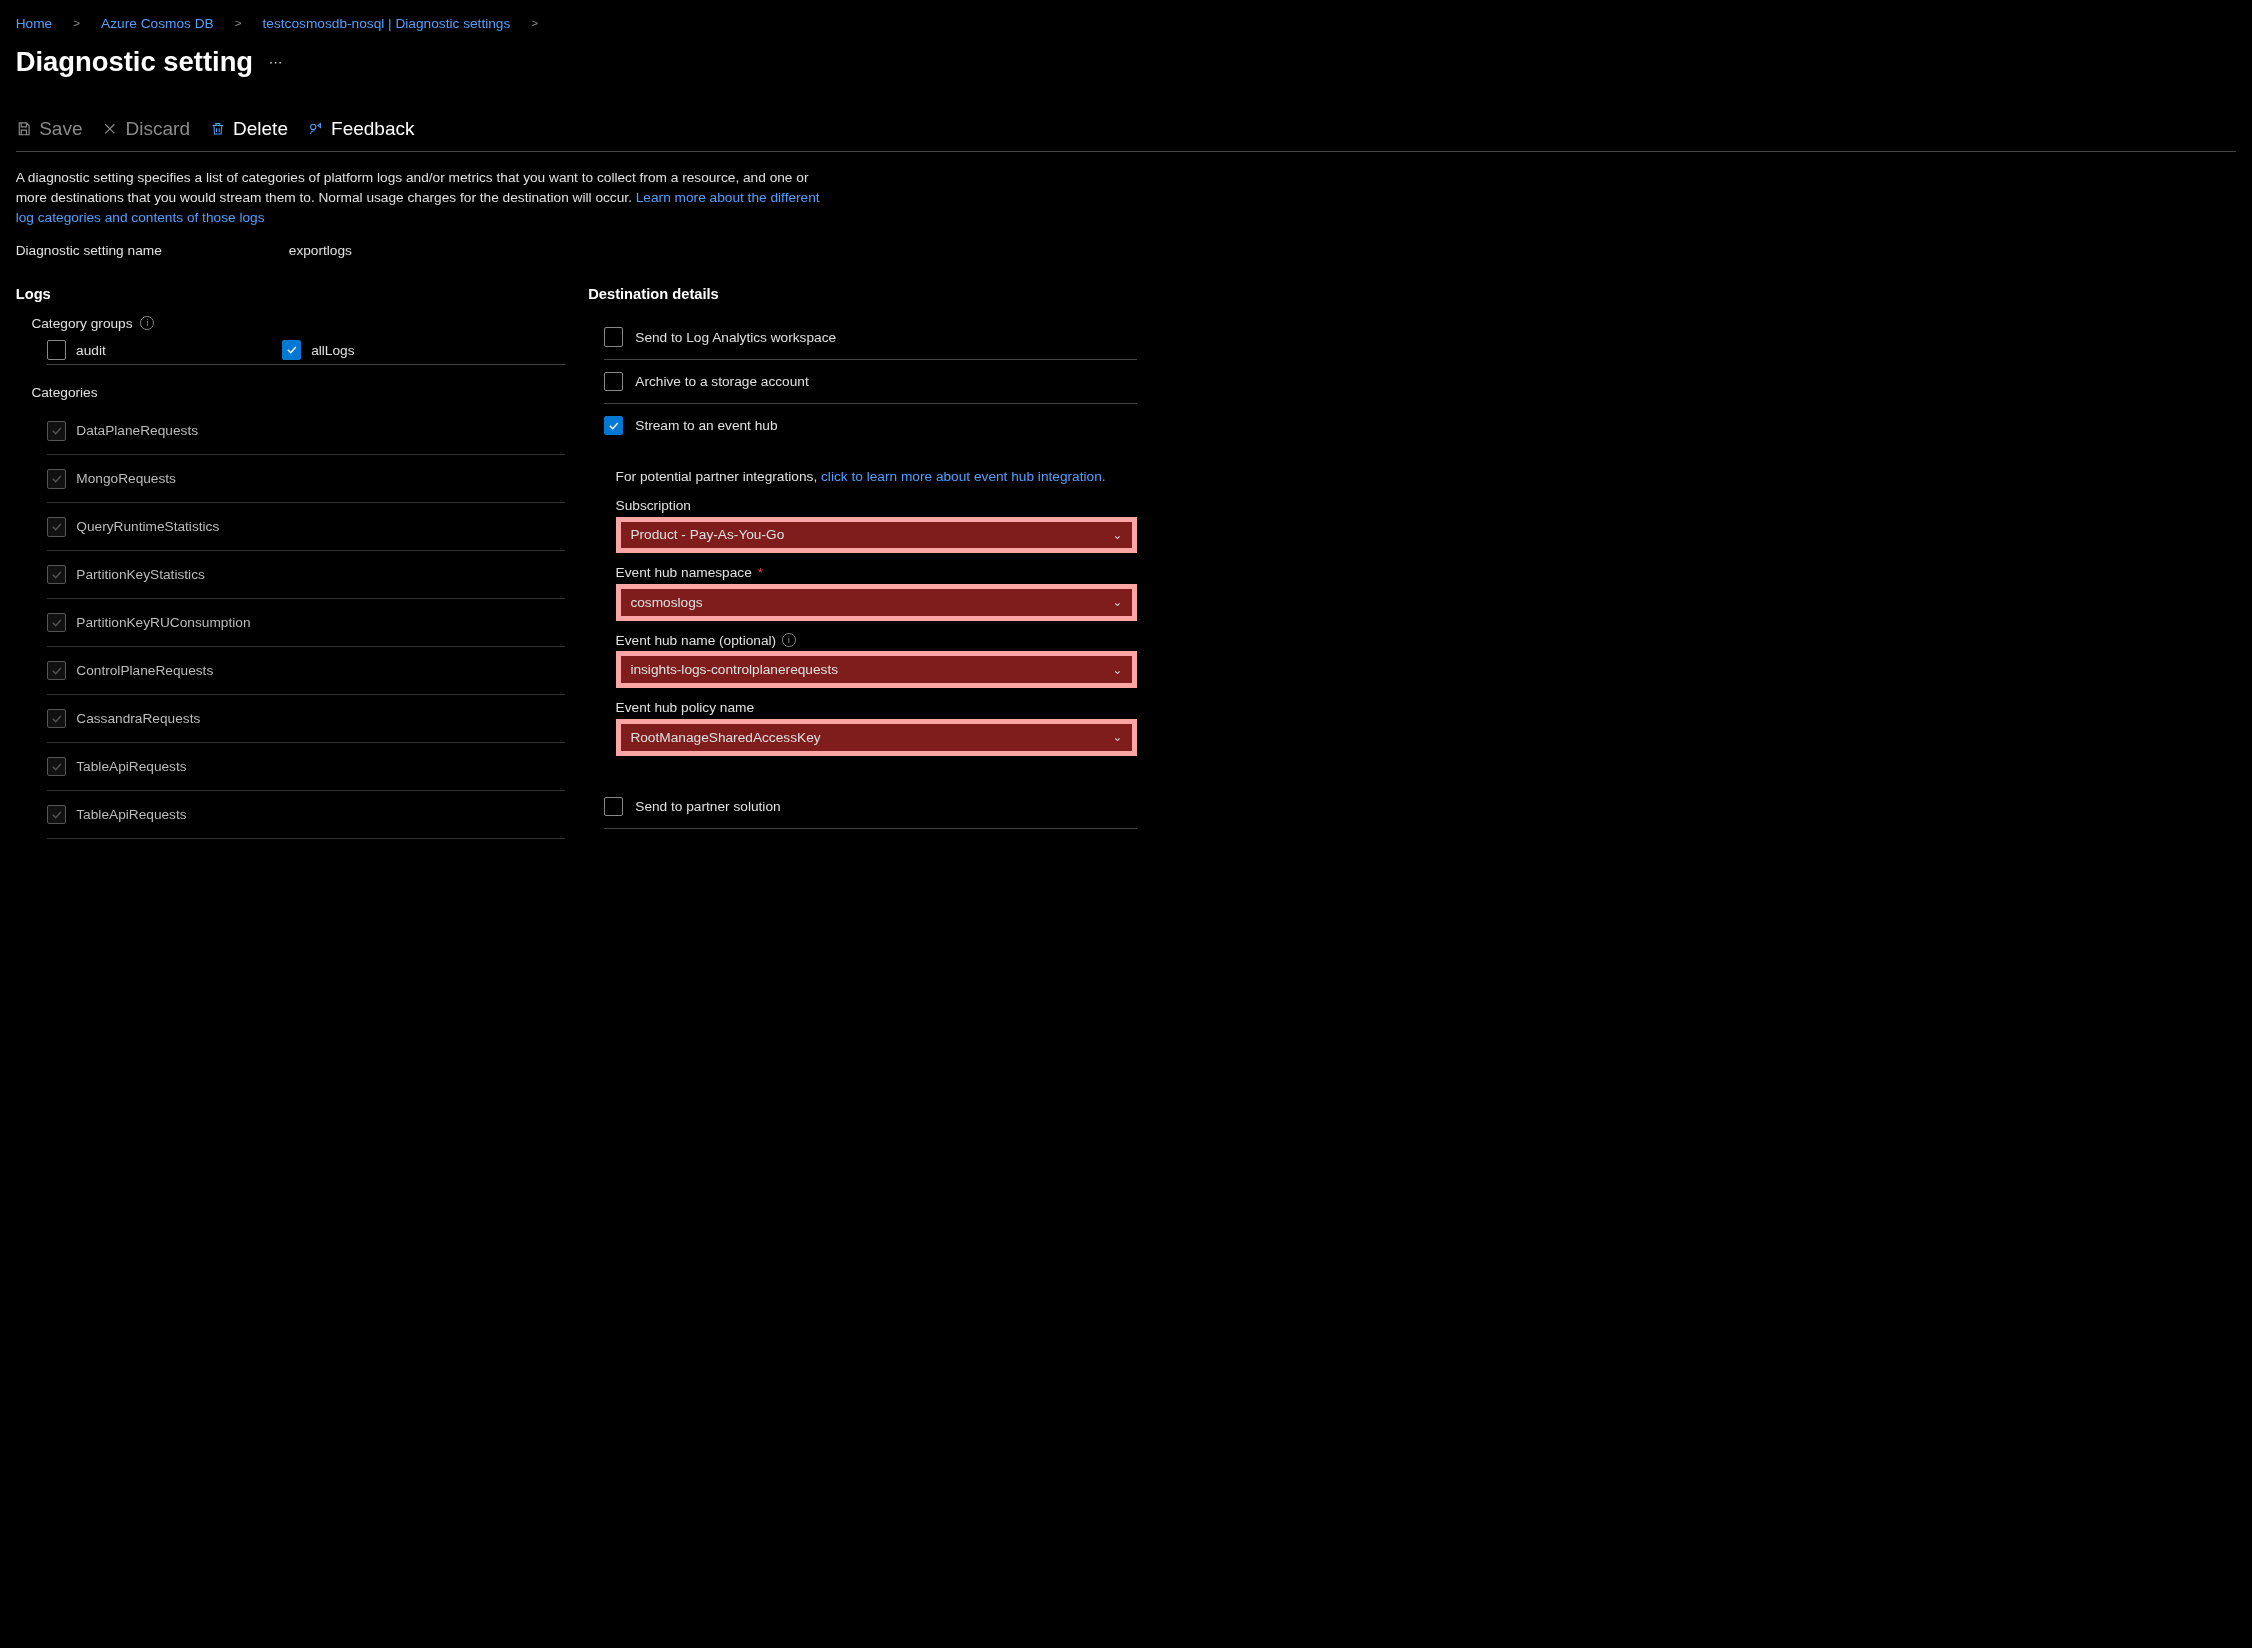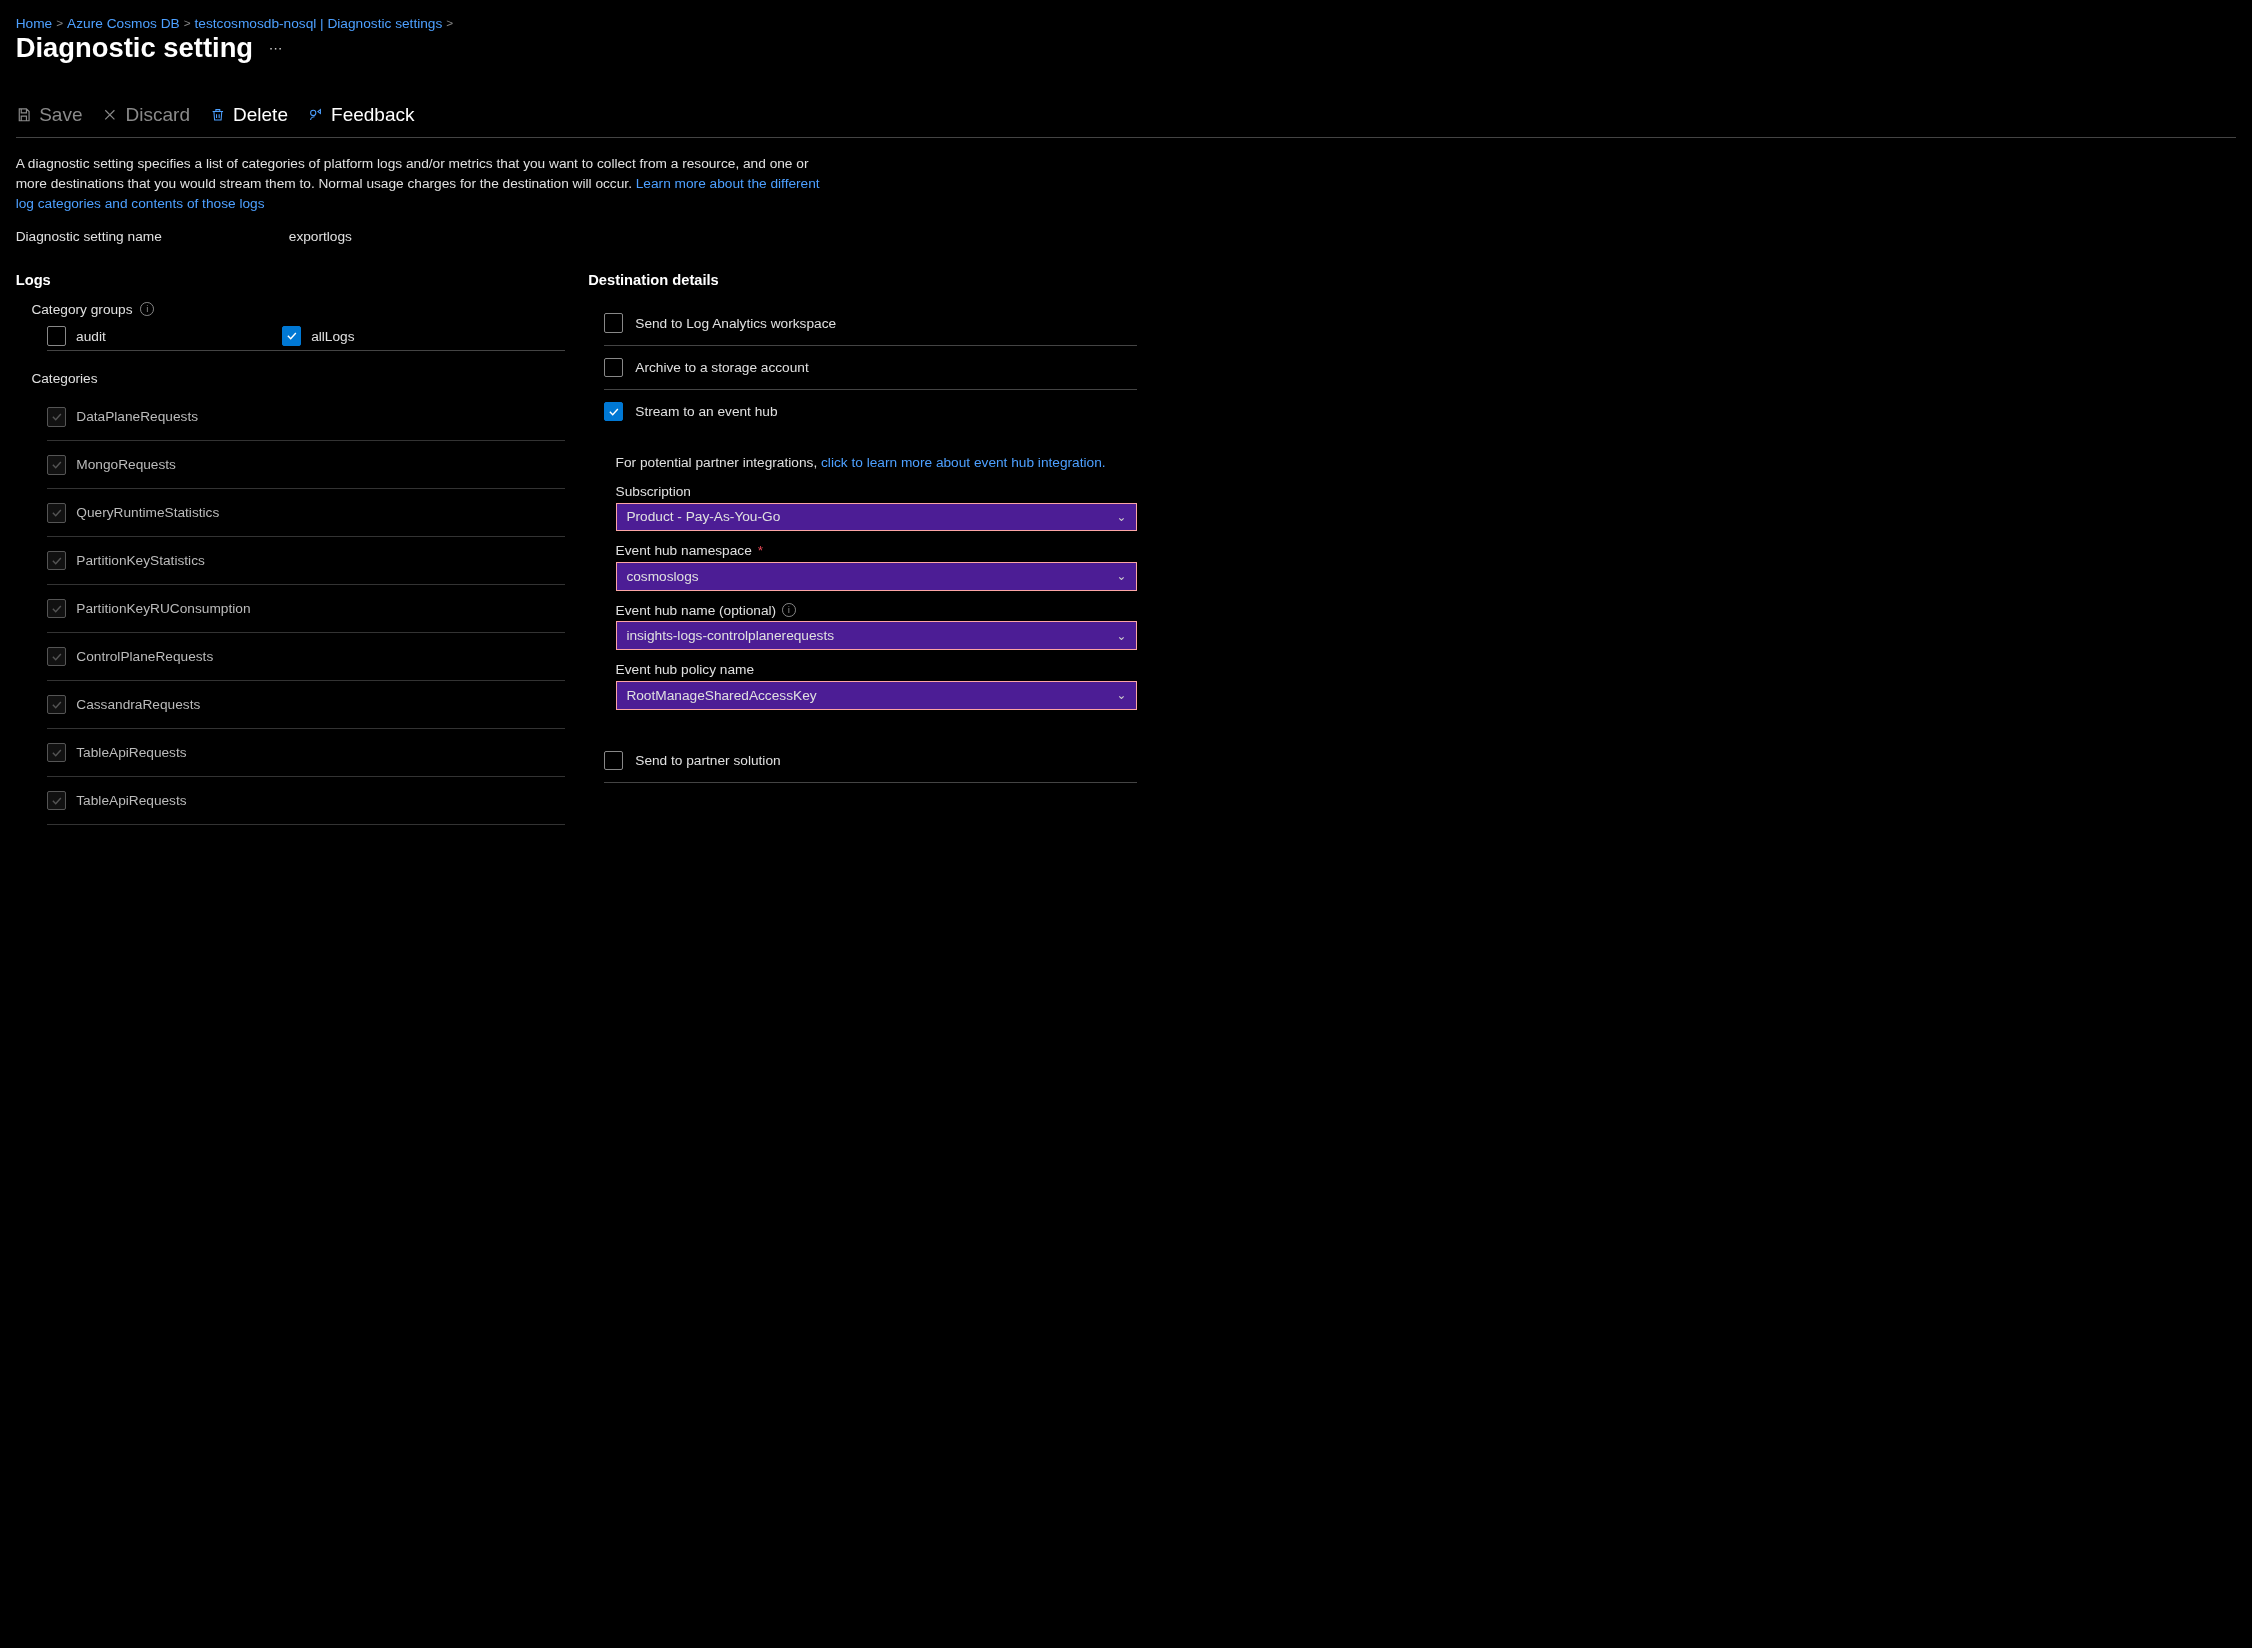--- a/index.html
+++ b/index.html
@@ -9,22 +9,22 @@
     font-family: "Segoe UI", -apple-system, sans-serif;
     font-size: 13.7px;
     padding: 15.7px;
     min-height: 100vh;
   }
   a { color: #4da0ff; text-decoration: none; }
 
   .breadcrumb {
     display: flex;
     align-items: center;
-    gap: 4px;
-    margin-bottom: 1px;
+    gap: 21px;
+    margin-bottom: 15px;
     font-size: 13.7px;
   }
   .breadcrumb .sep { color: #888; font-size: 11.8px; }
   .breadcrumb a { color: #4da0ff; }
 
   .page-title-row {
     display: flex;
     align-items: center;
     gap: 15.7px;
     margin-bottom: 40px;
@@ -176,26 +176,26 @@
     color:#e0e0e0;
     display:flex;
     align-items:center;
     gap:5.9px;
   }
   .req { color:#e74856; }
   .select {
     display:flex;
     align-items:center;
     justify-content:space-between;
-    border:1px solid #fca5a5;
+    border:5px solid #fca5a5;
     padding:5.9px 9.8px;
     max-width:529px;
     cursor:pointer;
     color:#e0e0e0;
-    background:#4c1d95;
+    background:#7f1d1d;
   }
   .chev { font-size:11.8px; color:#ccc; }
 </style>
 </head>
 <body>
 
 <div class="breadcrumb">
   <a href="#">Home</a>
   <span class="sep">&gt;</span>
   <a href="#">Azure Cosmos DB</a>

